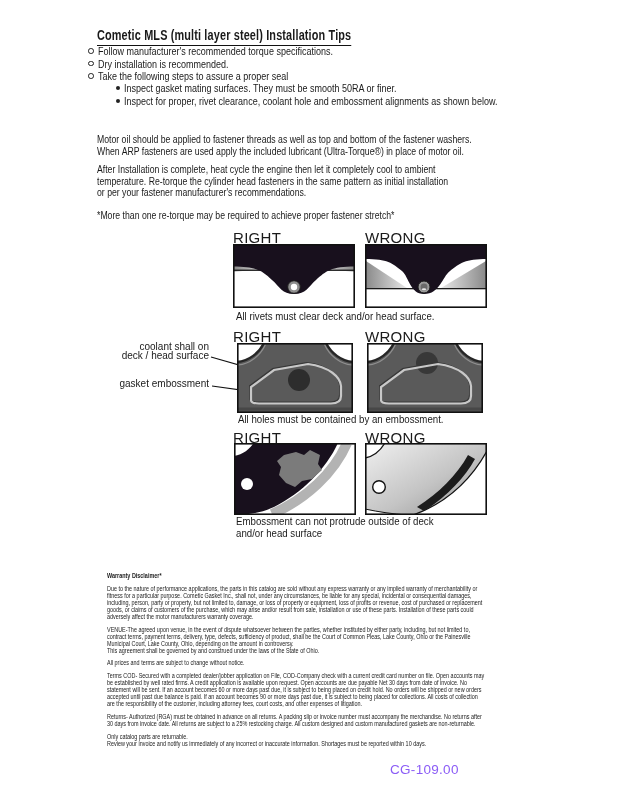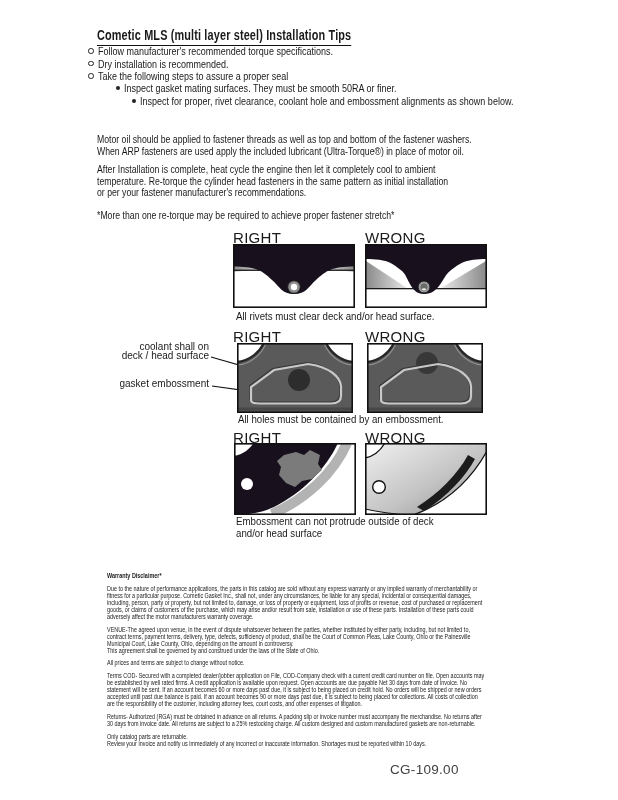--- a/index.html
+++ b/index.html
@@ -24,21 +24,21 @@
   .btext{font-size:10.6px;}
   .h2{font-size:12.5px;font-weight:bold;}
   .para{font-size:10.6px;line-height:11.7px;}
   .fig-header{font-size:15px;letter-spacing:.3px;text-align:left;width:122px;}
   .caption{font-size:11px;line-height:11.6px;}
   .lbl{font-size:10px;line-height:8.6px;text-align:right;white-space:pre-line;}
   .legal{font-size:6.8px;line-height:7.1px;width:505px;
          transform:scaleX(.8);transform-origin:0 0;color:#222;}
   .legal .lh{font-weight:bold;margin:0 0 5.5px 0;}
   .legal p{margin:0 0 5.5px 0;white-space:pre-line;}
-  .footer-code{font-size:13.5px;color:#404040;letter-spacing:.3px;}
+  .footer-code{font-size:13.5px;color:#8b5cf6;letter-spacing:.3px;}
   svg{display:block;}
 </style>
 </head>
 <body>
 
 <div class="page">
 
   <div class="abs" style="left:97px;top:26px;">
     <span class="title sx75">Cometic MLS (multi layer steel) Installation Tips</span>
   </div>
@@ -53,21 +53,21 @@
       <span class="btext sx85">Dry installation is recommended.</span>
     </div>
     <div class="brow">
       <span class="m1"></span>
       <span class="btext sx85">Take the following steps to assure a proper seal</span>
     </div>
     <div class="brow" style="margin-left:28px;">
       <span class="m2"></span>
       <span class="btext sx85">Inspect gasket mating surfaces.  They must be smooth 50RA or finer.</span>
     </div>
-    <div class="brow" style="margin-left:44px;">
+    <div class="brow" style="margin-left:28px;">
       <span class="m2"></span>
       <span class="btext sx85">Inspect for proper, rivet clearance, coolant hole and embossment alignments as shown below.</span>
     </div>
   </div>
 
   <div class="abs para sx82" style="left:97px;top:134px;">Motor oil should be applied to fastener threads as well as top and bottom of the fastener washers.
 When ARP fasteners are used apply the included lubricant (Ultra-Torque®) in place of motor oil.</div>
   <div class="abs para sx82" style="left:97px;top:164px;">After Installation is complete, heat cycle the engine then let it completely cool to ambient
 temperature. Re-torque the cylinder head fasteners in the same pattern as initial installation
 or per your fastener manufacturer's recommendations.</div>

